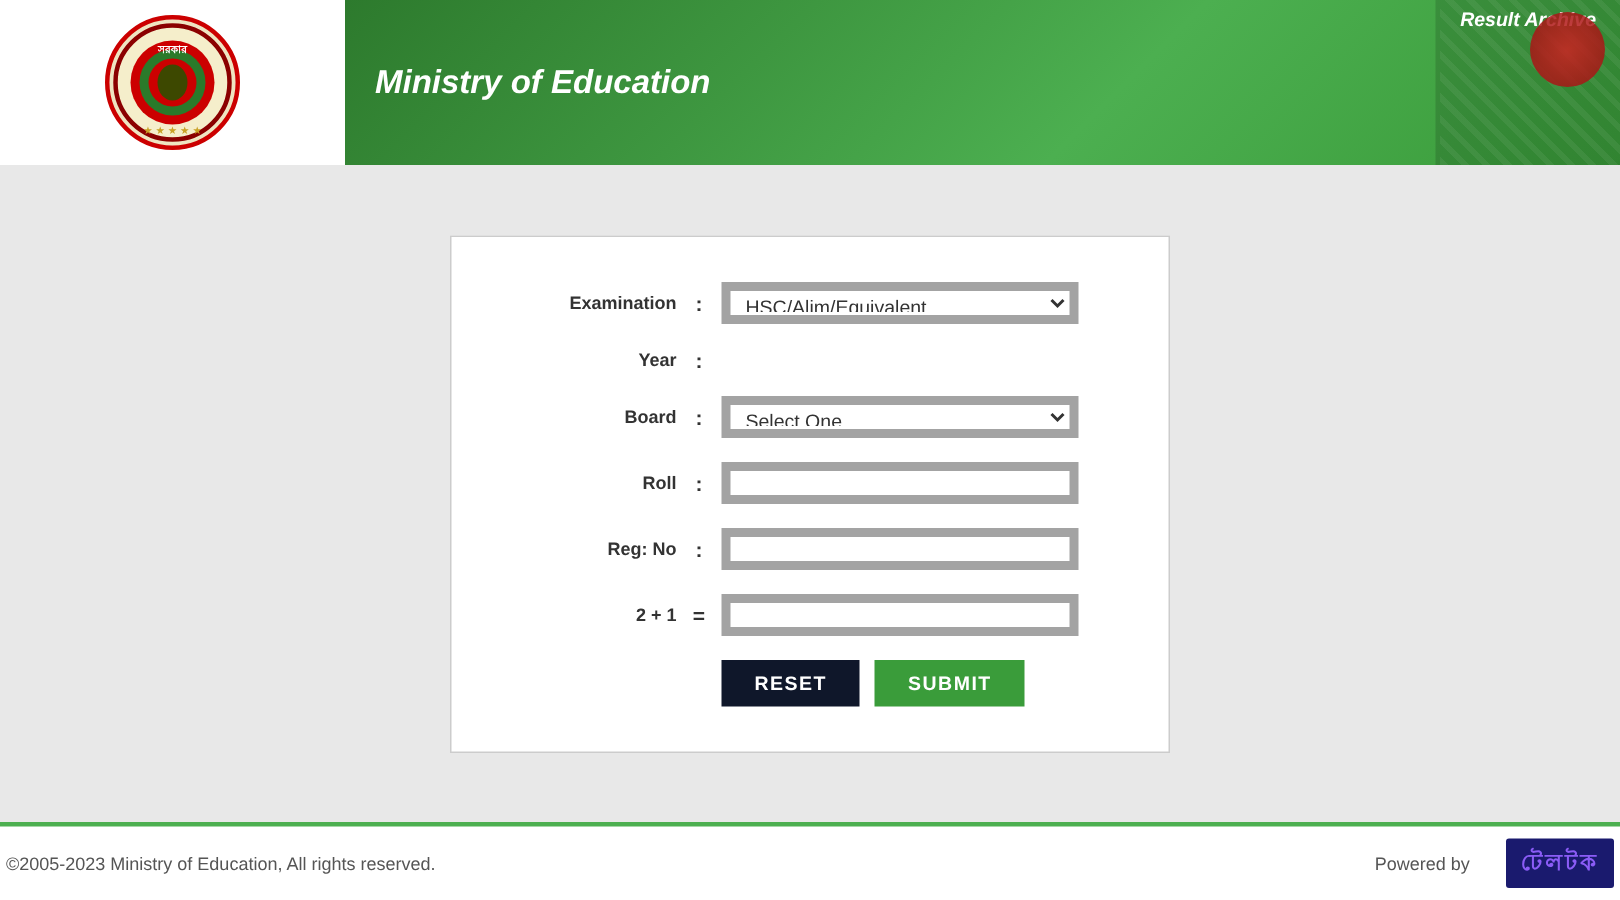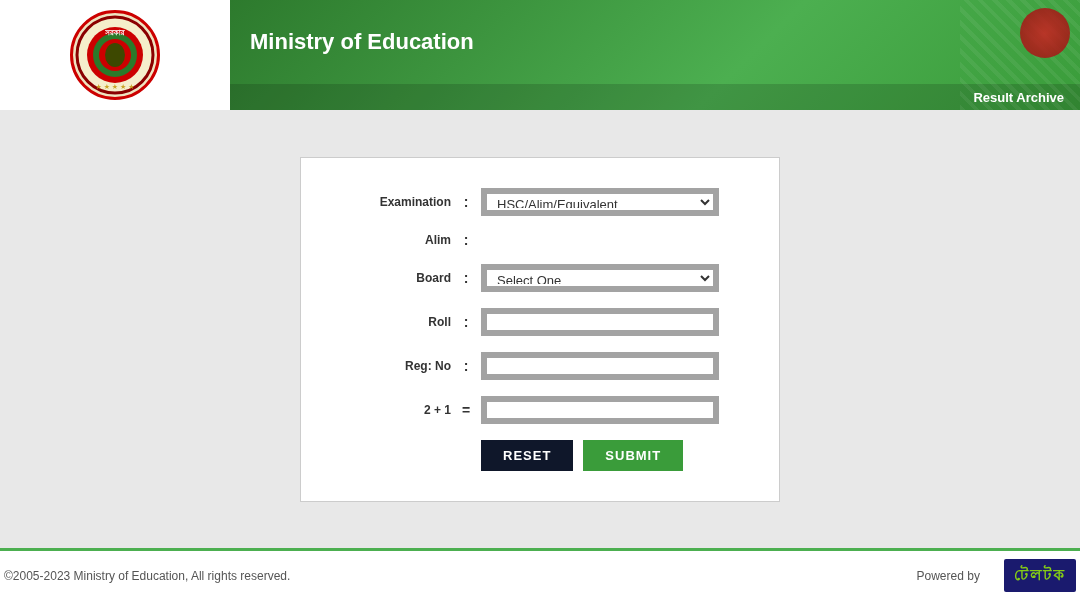--- a/index.html
+++ b/index.html
@@ -41,22 +41,22 @@
       overflow: hidden;
     }
     .logo-circle svg {
       width: 80px;
       height: 80px;
     }
     .header-green {
       flex: 1;
       background: linear-gradient(135deg, #2d7a2d 0%, #4caf50 60%, #3a9c3a 100%);
       display: flex;
-      flex-direction: column;
       position: relative;
+      font-style: italic;
     }
     .header-top {
       padding: 14px 20px 8px 20px;
       flex: 1;
       display: flex;
       flex-direction: column;
       justify-content: center;
     }
     .ministry-title {
       color: #fff;
@@ -198,21 +198,21 @@
       padding: 8px 4px;
       display: flex;
       align-items: center;
       justify-content: space-between;
       font-size: 12px;
       color: #555;
       min-height: 44px;
     }
     .footer-logo {
       background: #1a1a6e;
-      color: #84cc16;
+      color: #8b5cf6;
       font-weight: bold;
       font-size: 15px;
       padding: 4px 10px;
       border-radius: 2px;
       letter-spacing: 2px;
     }
     .powered-by {
       display: flex;
       align-items: center;
       gap: 24px;
@@ -257,21 +257,21 @@
       <div class="form-label">Examination</div>
       <div class="form-sep">:</div>
       <select class="form-control">
         <option>HSC/Alim/Equivalent</option>
         <option>SSC/Dakhil/Equivalent</option>
         <option>JSC/JDC</option>
       </select>
     </div>
 
     <div class="form-row">
-      <div class="form-label">Alim</div>
+      <div class="form-label">Year</div>
       <div class="form-sep">:</div>
     </div>
 
     <div class="form-row">
       <div class="form-label">Board</div>
       <div class="form-sep">:</div>
       <select class="form-control">
         <option selected="">Select One</option>
         <option>Dhaka</option>
         <option>Rajshahi</option>

